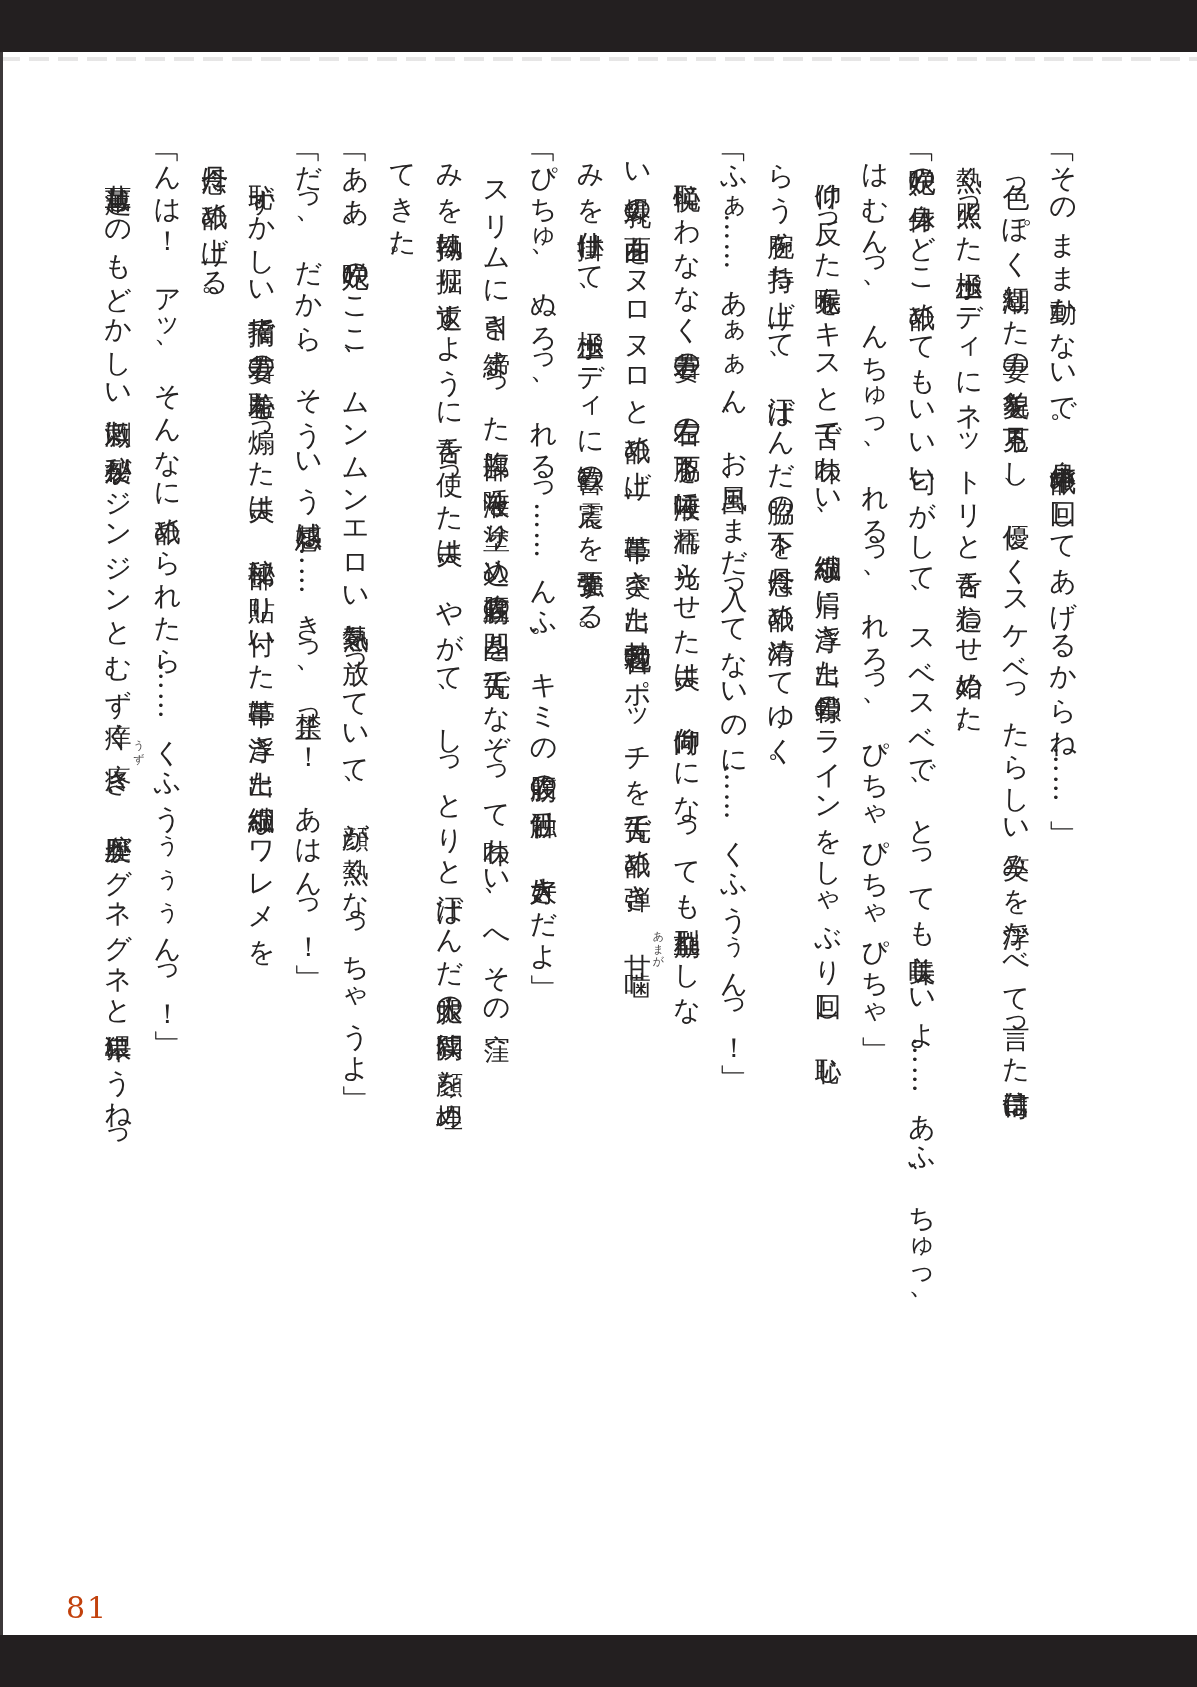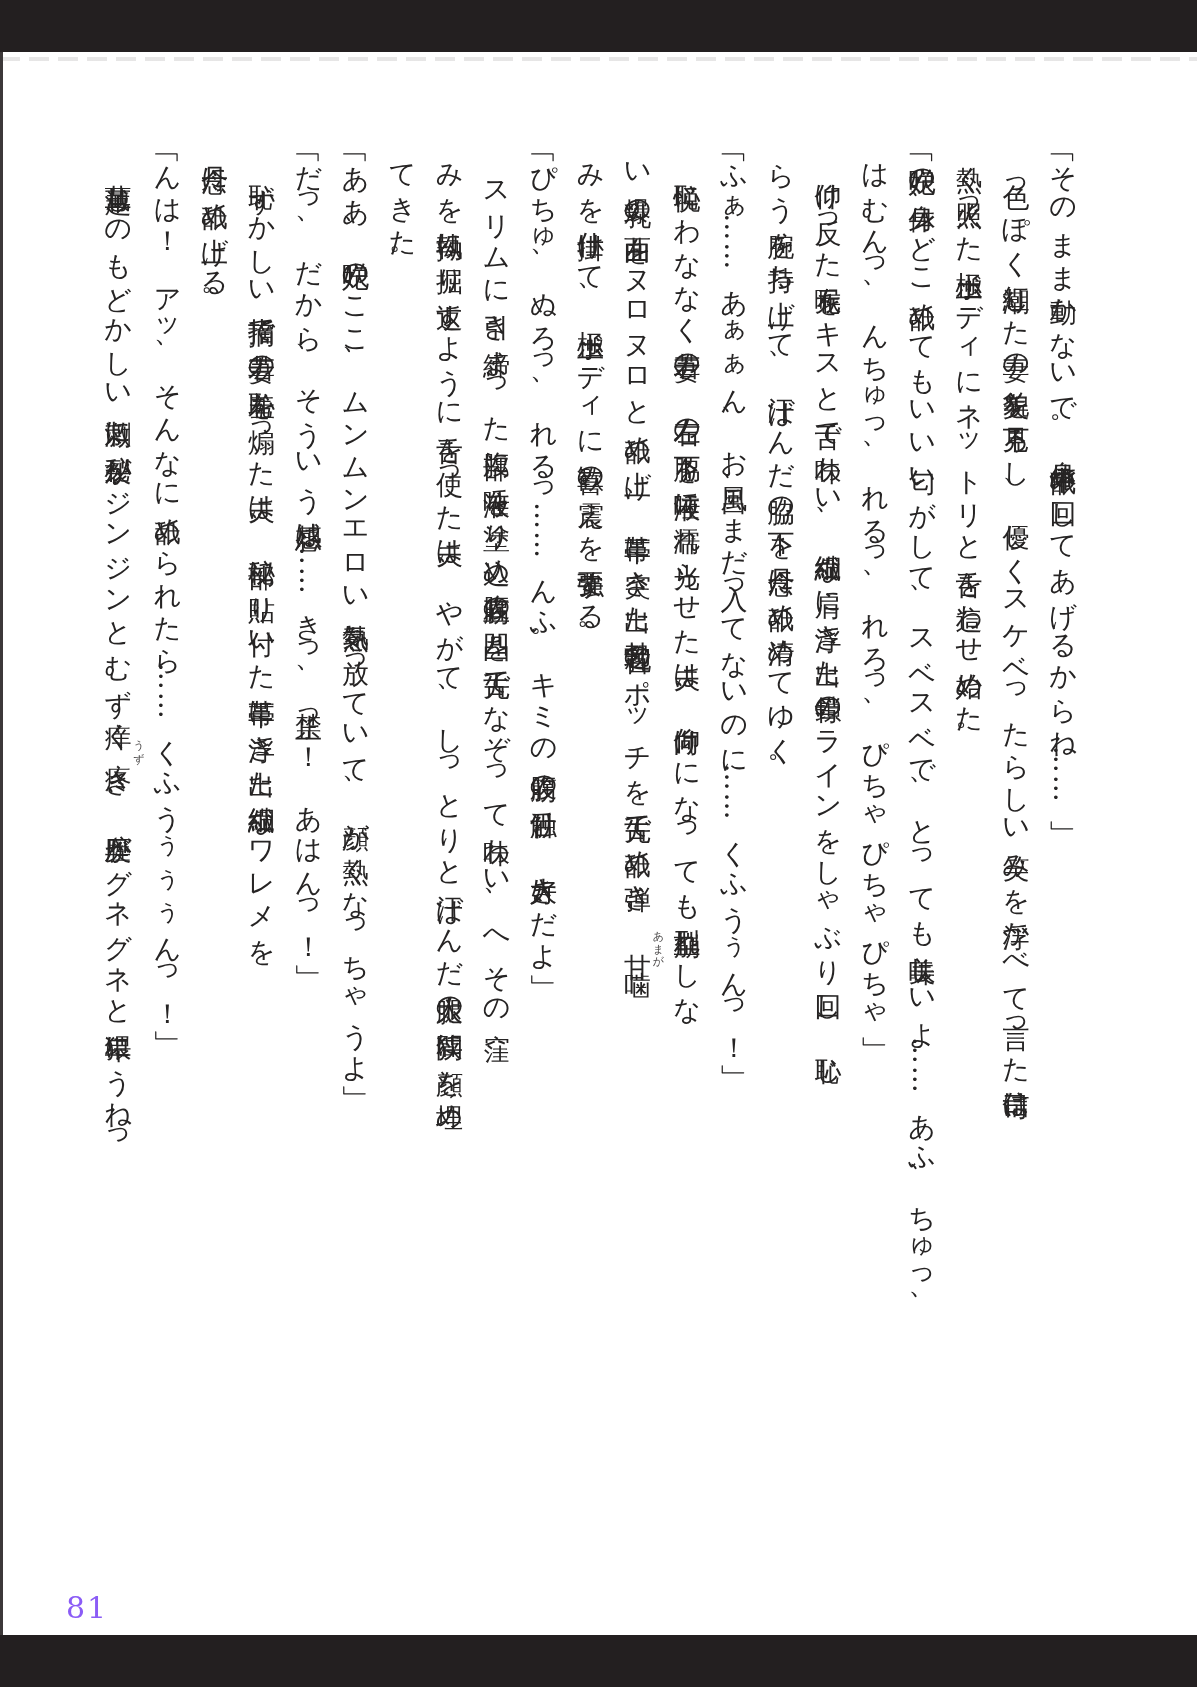--- a/index.html
+++ b/index.html
@@ -67,21 +67,21 @@
     font-size: 11px;
     letter-spacing: 0;
     color: #4a4848;
   }
 
   .page-number {
     position: absolute;
     top: 1590px;
     left: 66px;
     font-size: 30px;
-    color: #8b5cf6;
+    color: #c2410c;
     letter-spacing: 2px;
   }
 </style>
 </head>
 <body>
 
 <div class="viewport">
 
   <div class="letterbox top"></div>
   <div class="scan-artifact-strip"></div>

